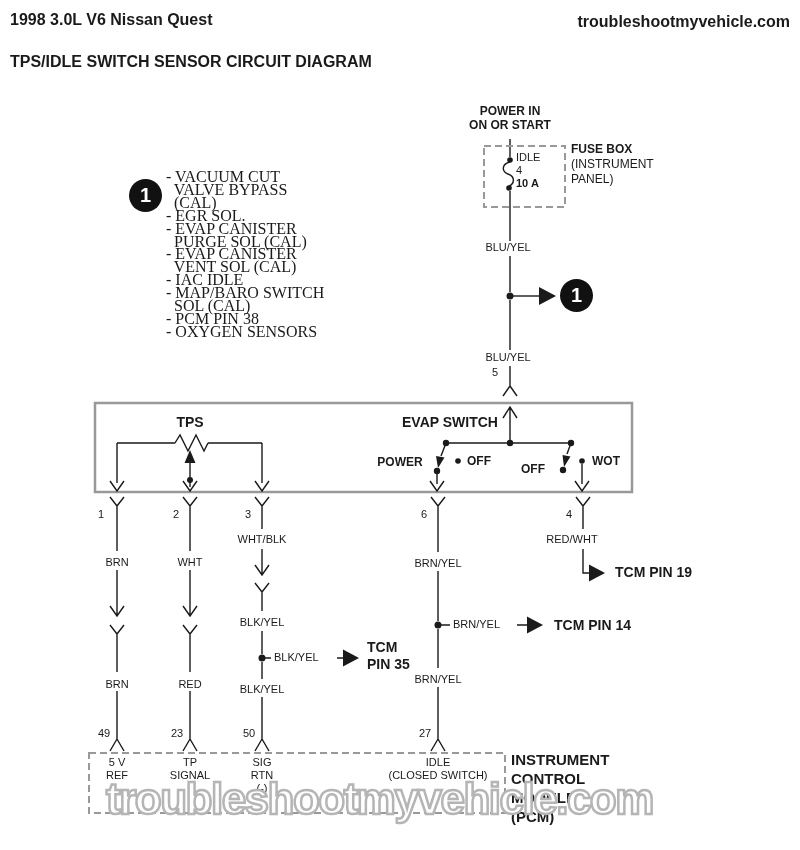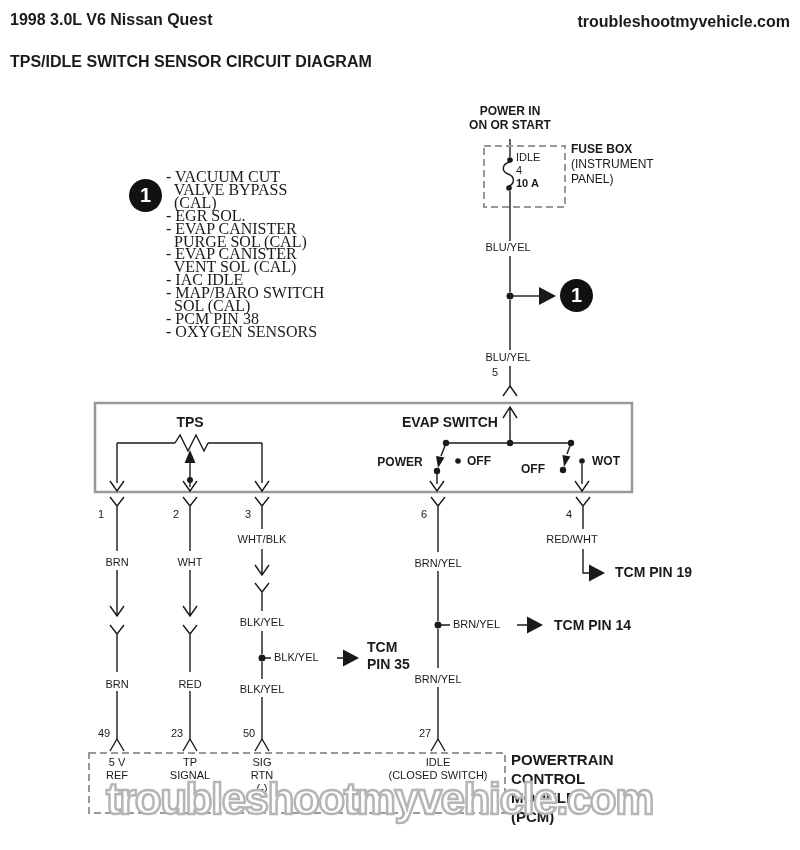--- a/index.html
+++ b/index.html
@@ -208,21 +208,21 @@
   <div class="lbl c" style="left:117px;top:769px">REF</div>
   <div class="lbl c" style="left:190px;top:756px">TP</div>
   <div class="lbl c" style="left:190px;top:769px">SIGNAL</div>
   <div class="lbl c" style="left:262px;top:756px">SIG</div>
   <div class="lbl c" style="left:262px;top:769px">RTN</div>
   <div class="lbl c" style="left:262px;top:782px">(-)</div>
   <div class="lbl c" style="left:438px;top:756px">IDLE</div>
   <div class="lbl c" style="left:438px;top:769px">(CLOSED SWITCH)</div>
 
   <div class="pcm-name">
-    <div>POWERTRAIN</div>
+    <div>INSTRUMENT</div>
     <div>CONTROL</div>
     <div>MODULE</div>
     <div>(PCM)</div>
   </div>
 
   <div class="watermark">troubleshootmyvehicle.com</div>
 
 </div>
 
 </body></html>

